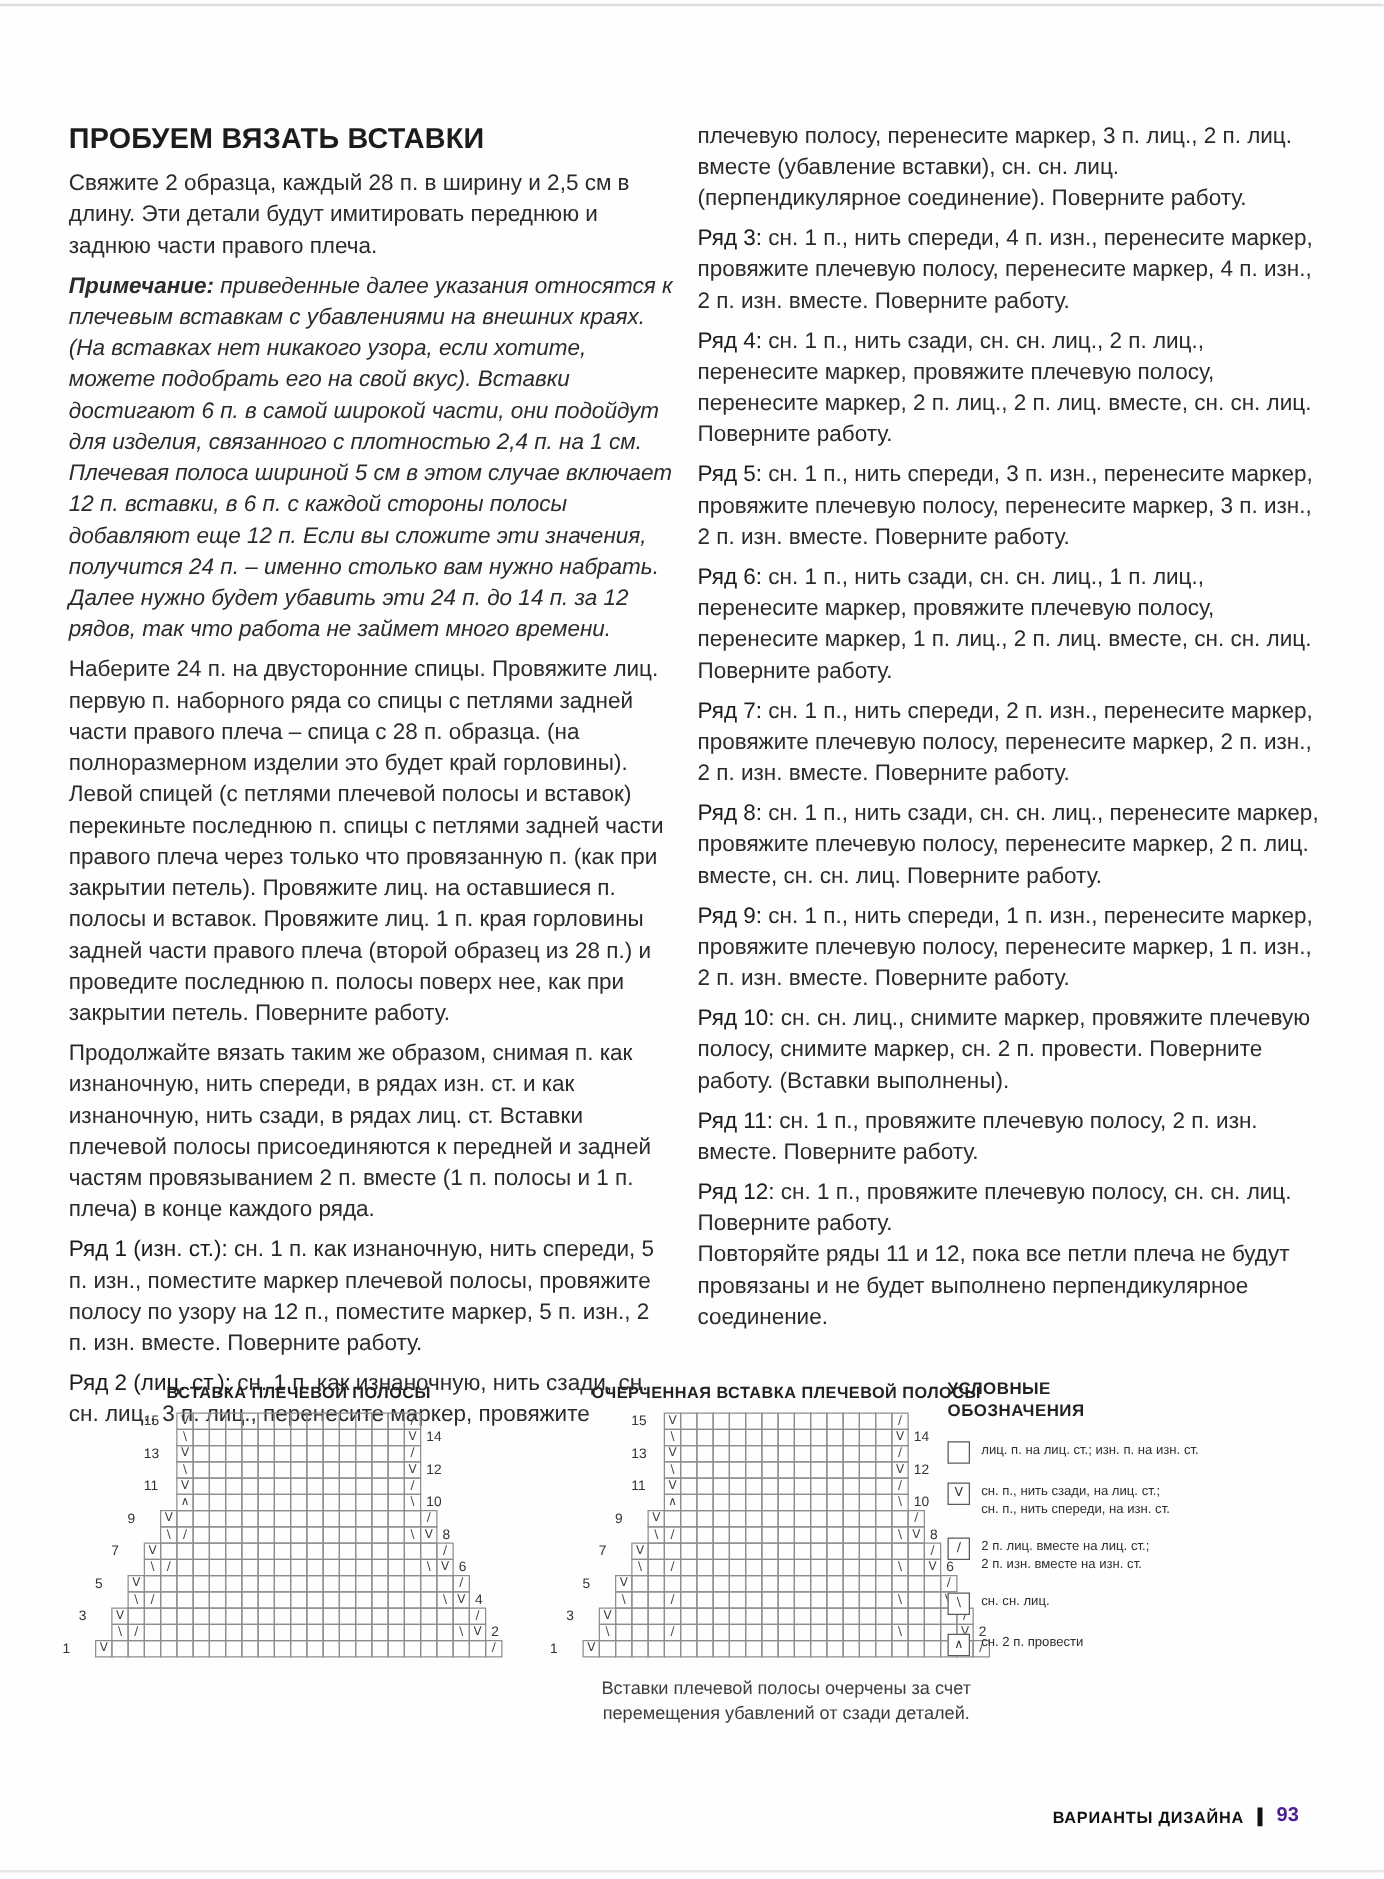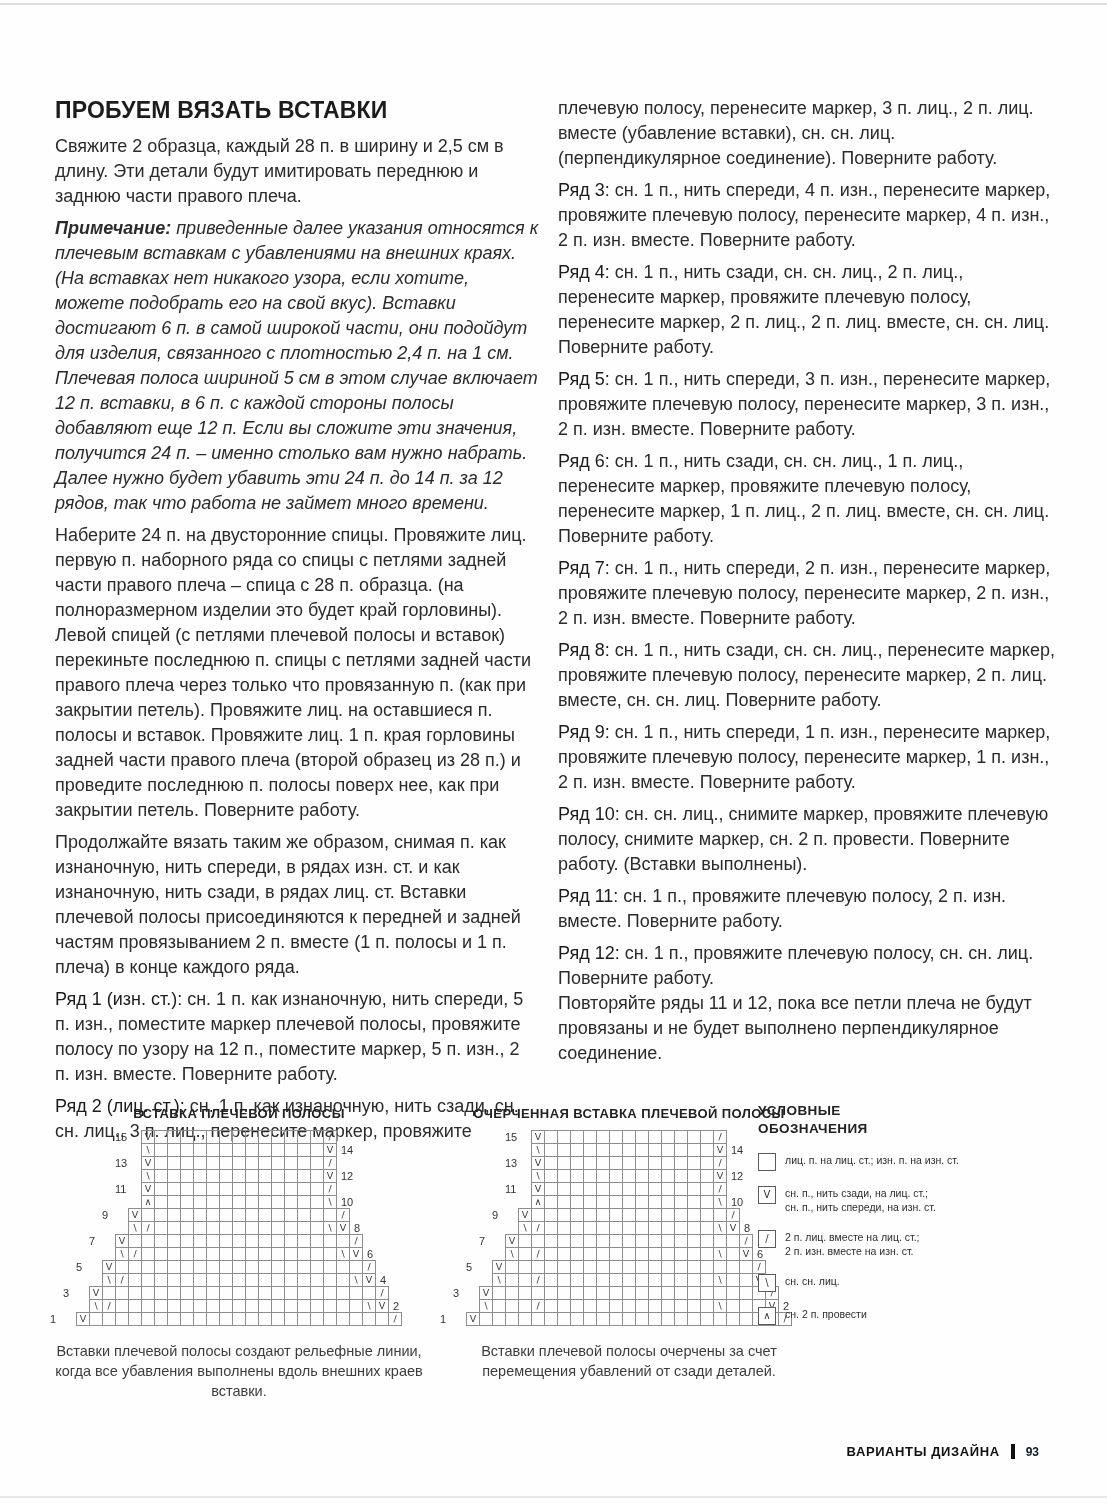--- a/index.html
+++ b/index.html
@@ -41,21 +41,21 @@
   .legend-title{font-weight:700;font-size:13.5px;line-height:1.35;letter-spacing:.4px;color:#222;}
   .lg-item{display:flex;align-items:flex-start;margin-top:15px;}
   .lg-box{flex:0 0 auto;width:16px;height:16px;border:1.4px solid #5a5a5a;margin-right:9px;
           text-align:center;font-family:"DejaVu Sans",sans-serif;font-size:10px;line-height:15px;color:#333;background:#fff;}
   .lg-text{font-size:10.5px;line-height:1.32;color:#2e2e2e;padding-top:1px;}
 
   
   .footer{position:absolute;top:1444px;right:68px;display:flex;align-items:center;}
   .footer-section{font-weight:700;font-size:13px;letter-spacing:.6px;color:#111;}
   .footer-bar{width:4px;height:15px;background:#111;margin:0 11px;}
-  .footer-page{font-weight:700;font-size:12px;color:#0f172a;}
+  .footer-page{font-weight:700;font-size:16px;color:#4c1d95;}
 </style>
 </head>
 <body>
 
 <div class="page">
   <div class="scan-edge top"></div>
 
   <div class="col col-left">
     <h1 class="title">ПРОБУЕМ ВЯЗАТЬ ВСТАВКИ</h1>
     <p>Свяжите 2 образца, каждый 28 п. в ширину и 2,5 см в длину. Эти детали будут имитировать переднюю и заднюю части правого плеча.</p>
@@ -402,21 +402,20 @@
           <span class="c-cell"></span>
           <span class="c-cell"></span>
           <span class="c-cell"></span>
           <span class="c-cell"></span>
           <span class="c-cell"></span>
           <span class="c-cell"></span>
           <span class="c-cell">/</span>
         </div>
         <span class="c-label ll" style="top: 182px; left: -26px;">1</span>
       </div>
-    <div class="chart-caption">Вставки плечевой полосы создают рельефные линии, когда все убавления выполнены вдоль внешних краев вставки.</div>
   </div>
 
   <div class="chart-block" id="chart2">
     <div class="chart-title">ОЧЕРЧЕННАЯ ВСТАВКА ПЛЕЧЕВОЙ ПОЛОСЫ</div>
     <div class="chart-grid" id="chart2-grid">
         <div class="c-row" style="top: 0px; left: 65px;">
           <span class="c-cell">V</span>
           <span class="c-cell"></span>
           <span class="c-cell"></span>
           <span class="c-cell"></span>

